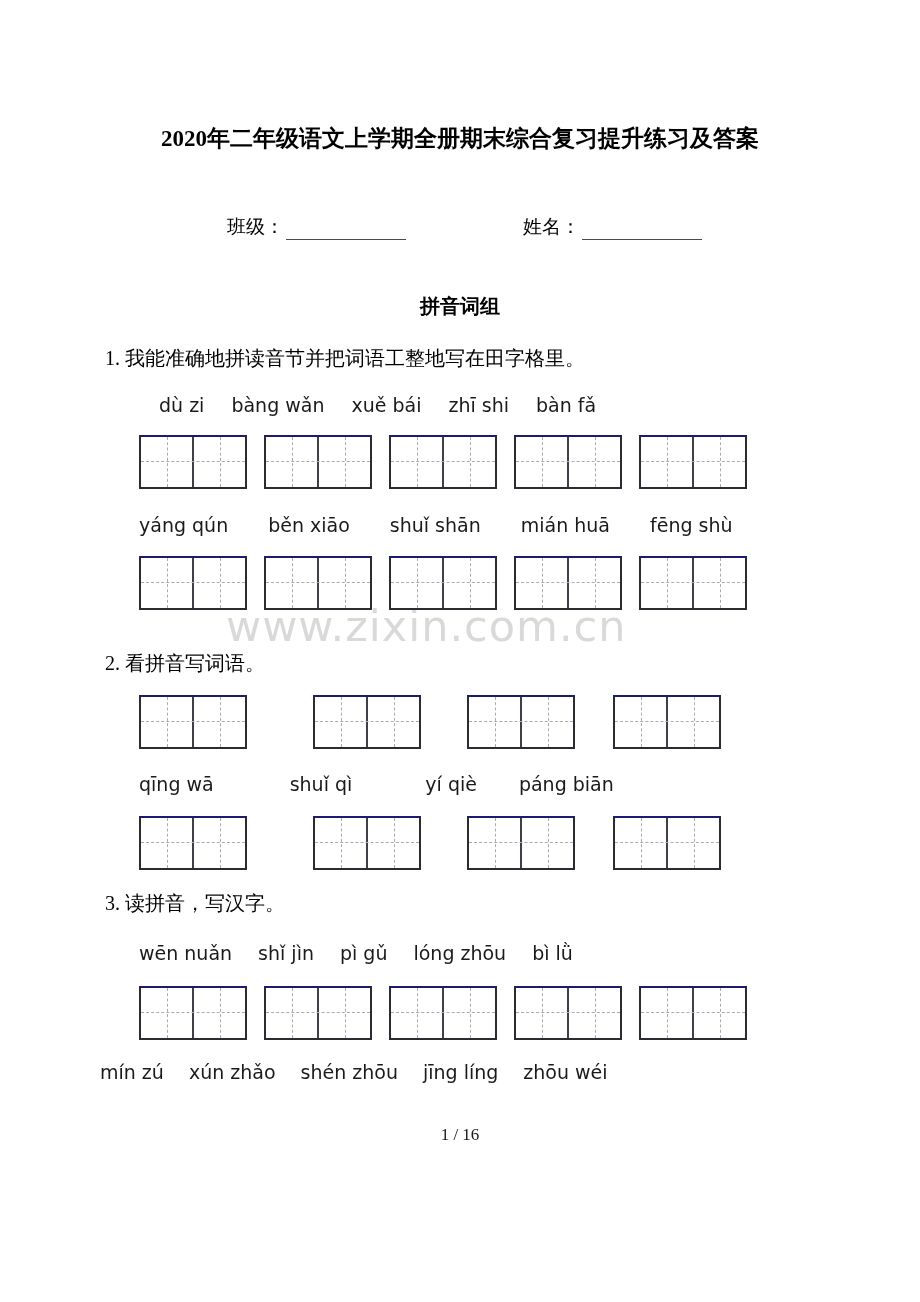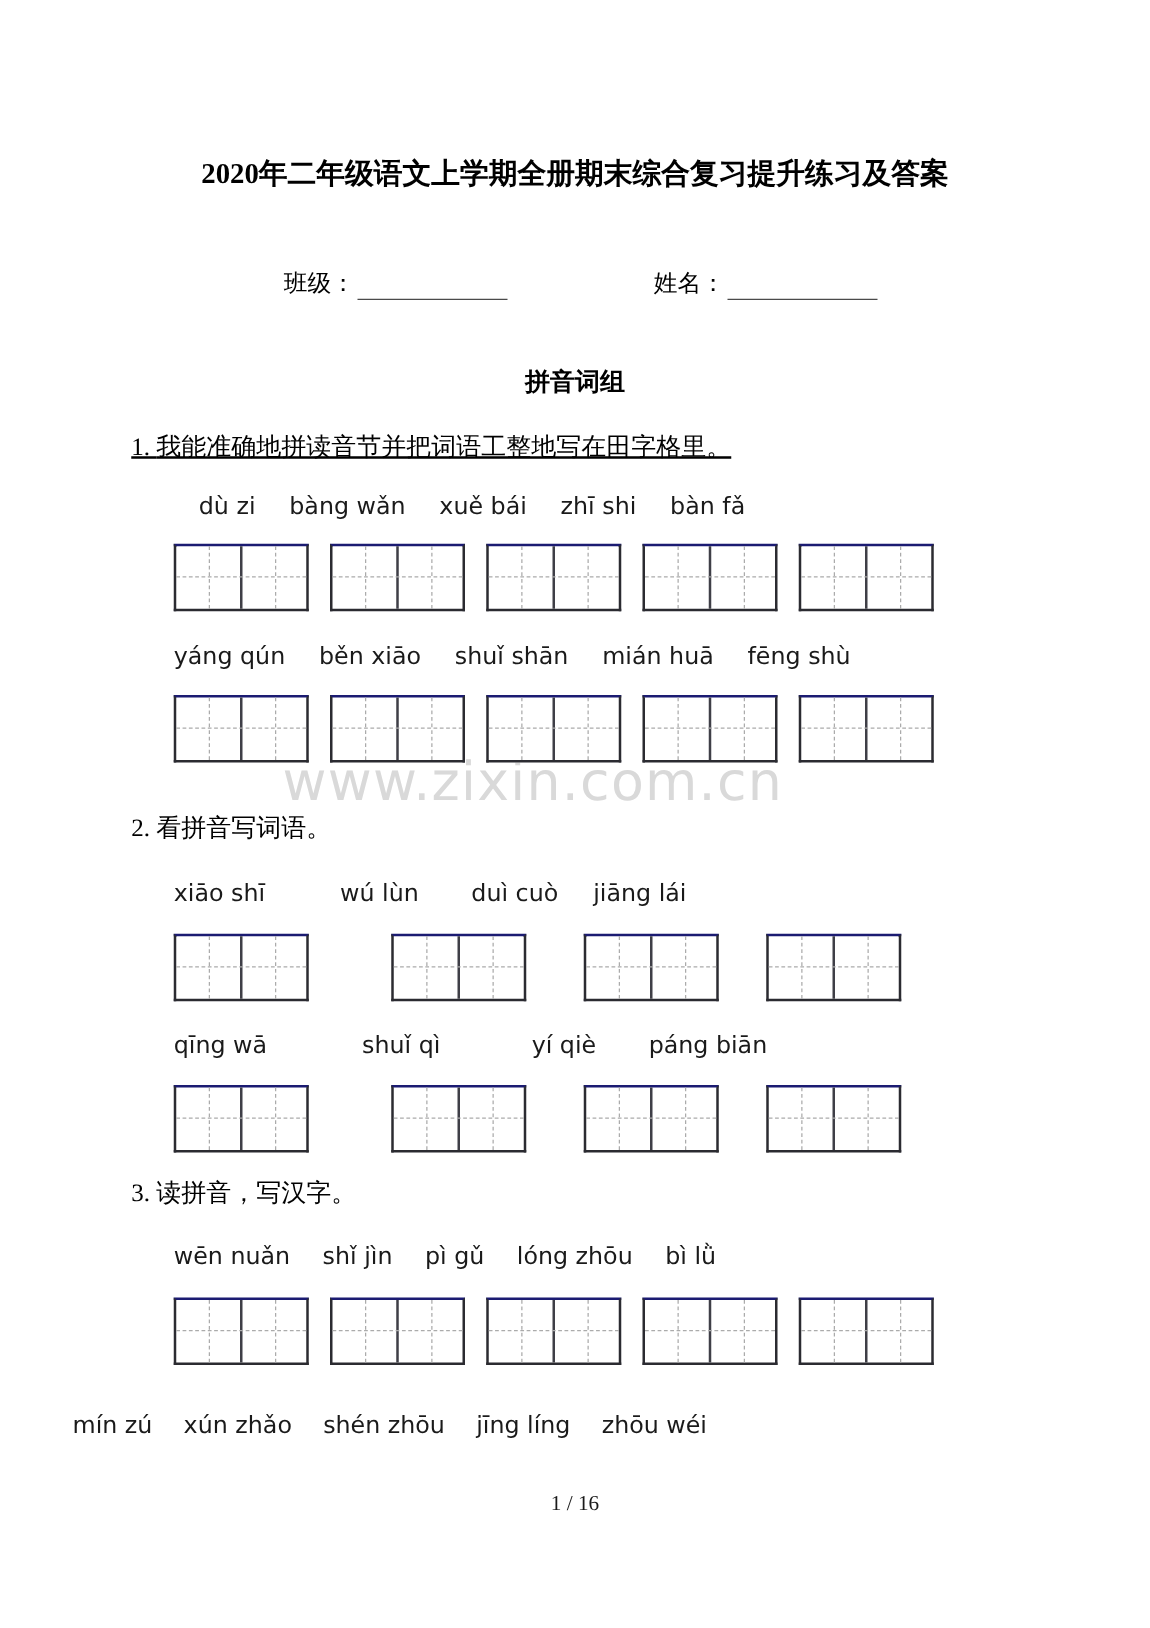--- a/index.html
+++ b/index.html
@@ -57,44 +57,44 @@
     font-size: 20px;
     font-weight: bold;
     line-height: 26px;
   }
 
   .question {
     padding-left: 105px;
     font-size: 20px;
     line-height: 26px;
   }
-  .q1 { margin-top: 26px; text-decoration: underline; }
+  .q1 { margin-top: 26px; }
   .q2 { margin-top: 40px; }
   .q3 { margin-top: 20px; }
 
   .pinyin {
     display: flex;
     font-family: "DejaVu Sans", sans-serif;
     font-size: 19px;
     line-height: 25px;
     color: #1a1a1a;
     white-space: nowrap;
   }
   .p-q1r1 { margin-top: 22px; padding-left: 159px; gap: 27px; }
-  .p-q1r2 { margin-top: 24px; padding-left: 139px; gap: 27px; }
+  .p-q1r2 { margin-top: 24px; padding-left: 139px; gap: 40px; }
   .p-q2r1 { margin-top: 27px; padding-left: 139px; }
   .p-q2r1 .word:nth-child(2) { margin-left: 60px; }
   .p-q2r1 .word:nth-child(3) { margin-left: 42px; }
   .p-q2r1 .word:nth-child(4) { margin-left: 28px; }
   .p-q2r2 { margin-top: 23px; padding-left: 139px; }
   .p-q2r2 .word:nth-child(2) { margin-left: 76px; }
   .p-q2r2 .word:nth-child(3) { margin-left: 73px; }
   .p-q2r2 .word:nth-child(4) { margin-left: 42px; }
   .p-q3r1 { margin-top: 25px; padding-left: 139px; gap: 26px; }
-  .p-q3r2 { margin-top: 36px; padding-left: 58px; gap: 25px; }
+  .p-q3r2 { margin-top: 20px; padding-left: 100px; gap: 25px; }
 
   .grid-row { display: flex; padding-left: 139px; }
   .g5 { gap: 17px; }
   .g4 .tzg:nth-child(2) { margin-left: 66px; }
   .g4 .tzg:nth-child(3) { margin-left: 46px; }
   .g4 .tzg:nth-child(4) { margin-left: 38px; }
   .gr1 { margin-top: 17px; }
   .gr2 { margin-top: 18px; }
   .gr3 { margin-top: 19px; }
   .gr4 { margin-top: 19px; }
@@ -221,26 +221,20 @@
         <div class="cell"></div>
         <div class="cell"></div>
       </div>
   </div>
 
   <div class="question q2">
     <span>2.</span>
     <span>看拼音写词语。</span>
   </div>
 
-  <div class="pinyin p-q2r1">
-    <span class="word">xiāo shī</span>
-    <span class="word">wú lùn</span>
-    <span class="word">duì cuò</span>
-    <span class="word">jiāng lái</span>
-  </div>
 
   <div class="grid-row g4 gr3">
     <div class="tzg">
         <div class="cell"></div>
         <div class="cell"></div>
       </div>
     <div class="tzg">
         <div class="cell"></div>
         <div class="cell"></div>
       </div>

